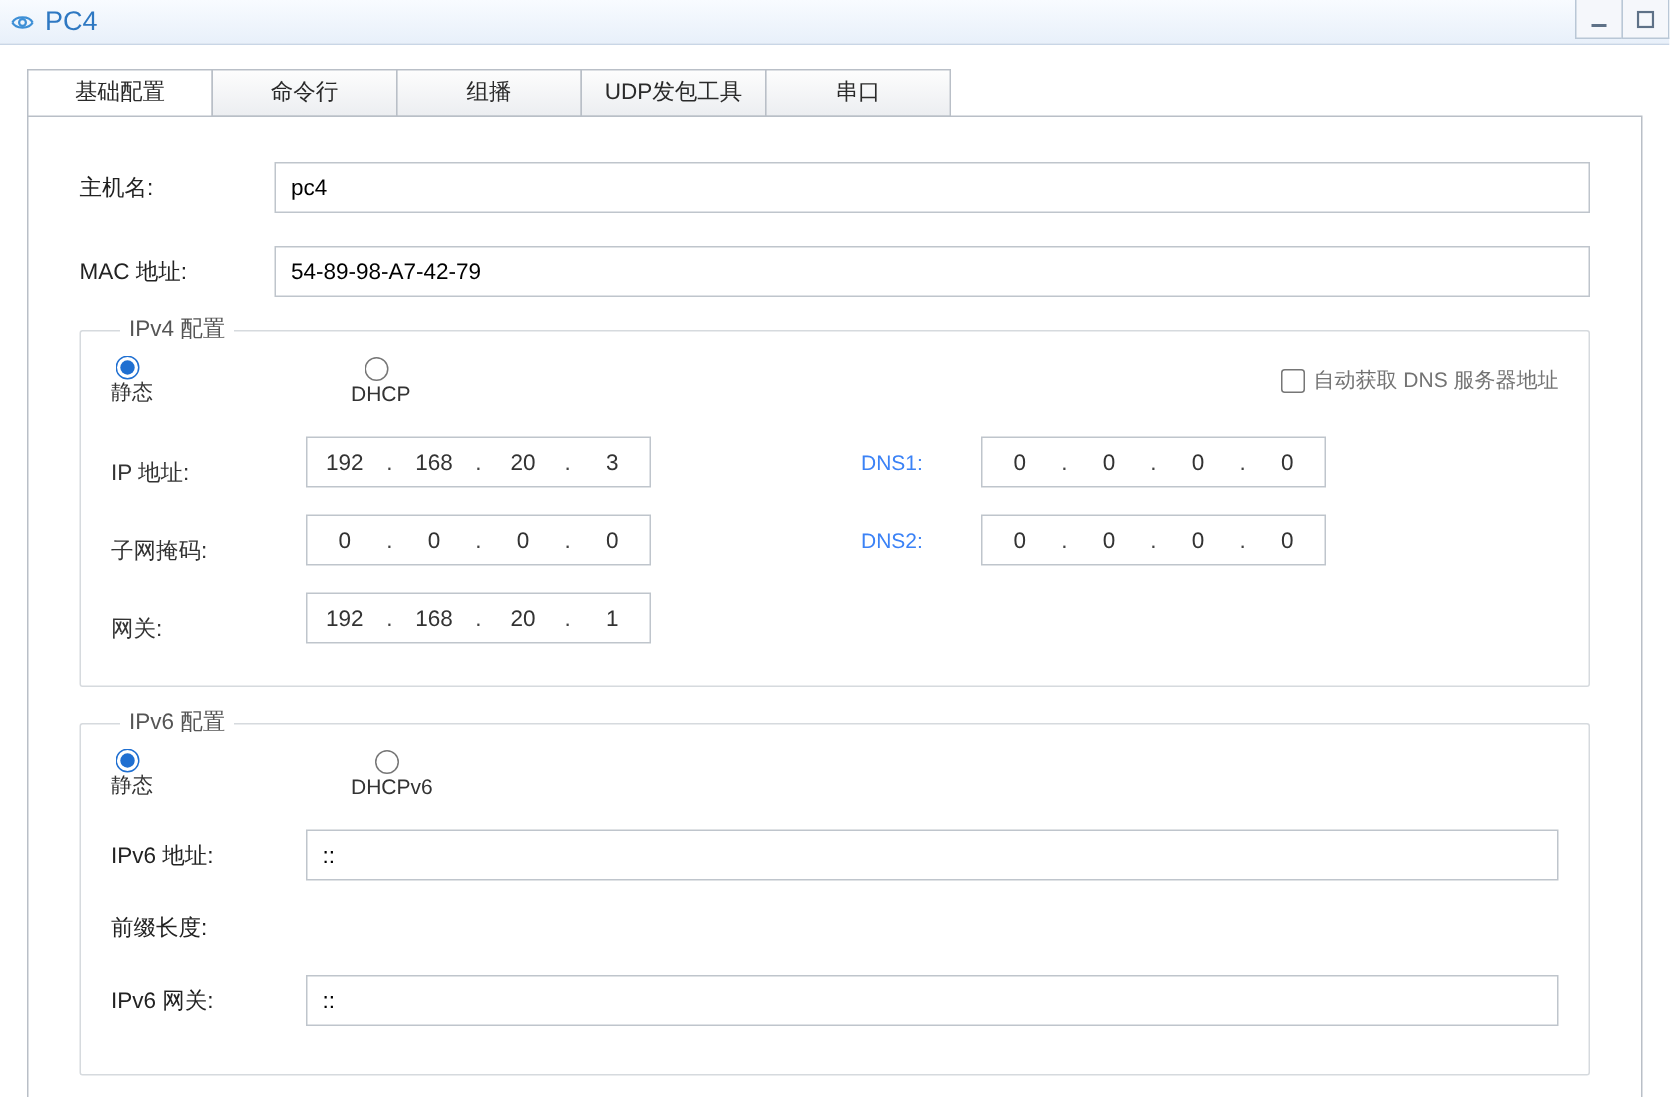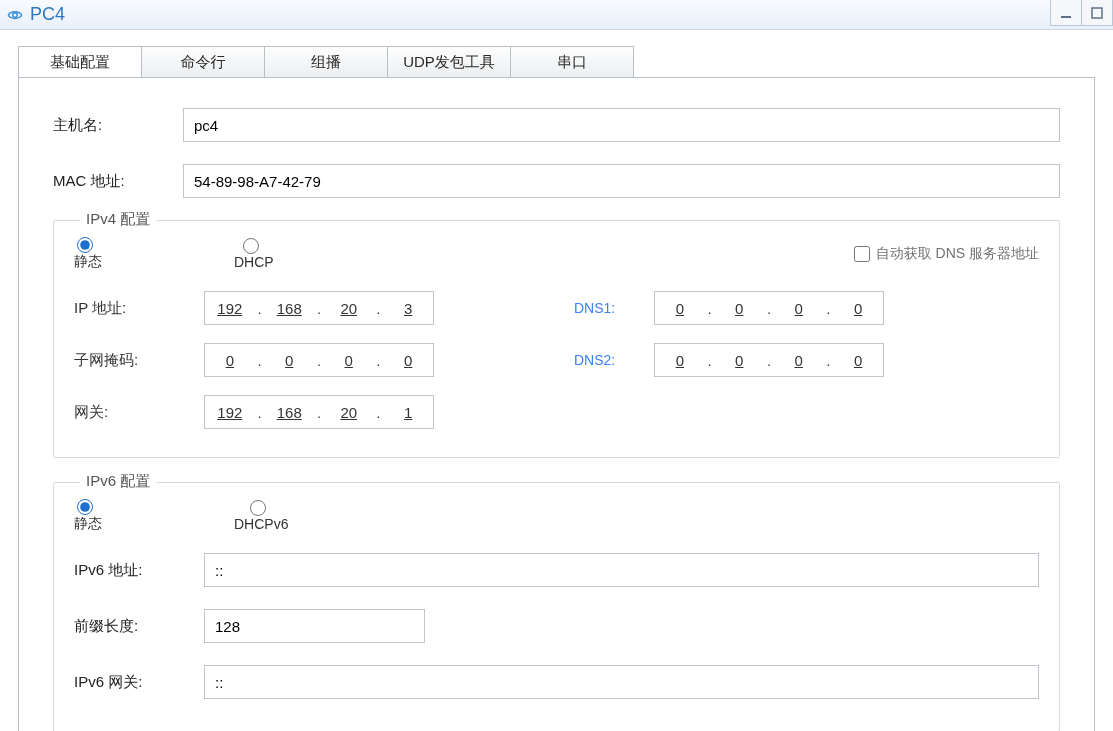--- a/index.html
+++ b/index.html
@@ -54,27 +54,27 @@
   color: #555; font-size: 15px;
 }
 .radio-row { display: flex; align-items: center; margin-bottom: 20px; }
 .radio-opt { display: flex; align-items: center; margin-right: 28px; flex-direction: column; }
 .radio-opt input[type=radio]{ width:16px; height:16px; margin-right:6px; accent-color:#1f6fd1;}
 .radio-opt.second { margin-left: 104px; }
 .check-opt { display: flex; align-items: center; margin-left: auto; padding-left: 180px;}
 .check-opt input[type=checkbox]{ width:16px; height:16px; margin-right:6px; }
 .check-opt span { color:#737373; }
 
-.iprow { display: flex; align-items: center; margin-bottom: 18px; }
+.iprow { display: flex; align-items: flex-end; margin-bottom: 18px; }
 .iprow .ilbl { width: 130px; font-size: 15px; }
 .ipbox {
   width: 230px; height: 34px; border: 1px solid #bfc5cc; display: flex;
   align-items: center; justify-content: space-around; font-size: 15px; background:#fff;
 }
-.ipbox span.oct { width:44px; text-align:center;text-decoration:underline; }
+.ipbox span.oct { width:44px; text-align:center; }
 .ipbox span.dot { color:#444; }
 .rightcol { display:flex; align-items:center; margin-left: 140px;}
 .rightcol .rlbl { width: 80px; color:#3b82f6; }
 .watermark{position:absolute; right:70px; bottom:4px; color:#c9c9c9; font-size:13px; letter-spacing:1px;}
 </style>
 </head>
 <body>
 
 <div class="titlebar">
   <svg class="logo" viewBox="0 0 24 24" fill="none" stroke="currentColor" stroke-width="2">
@@ -210,21 +210,20 @@
           <input type="radio" name="v6" style="">
             <span>DHCPv6</span>
         </label>
       </div>
       <div class="row">
         <div class="lbl">IPv6 地址:</div>
         <input class="txt" value="::" style="">
       </div>
       <div class="row">
         <div class="lbl">前缀长度:</div>
-        <input class="txt small" value="128" style="">
       </div>
       <div class="row">
         <div class="lbl">IPv6 网关:</div>
         <input class="txt" value="::" style="">
       </div>
     </div>
 
     <div class="watermark">CSDN @龙来莱</div>
   </div>
 </div>

